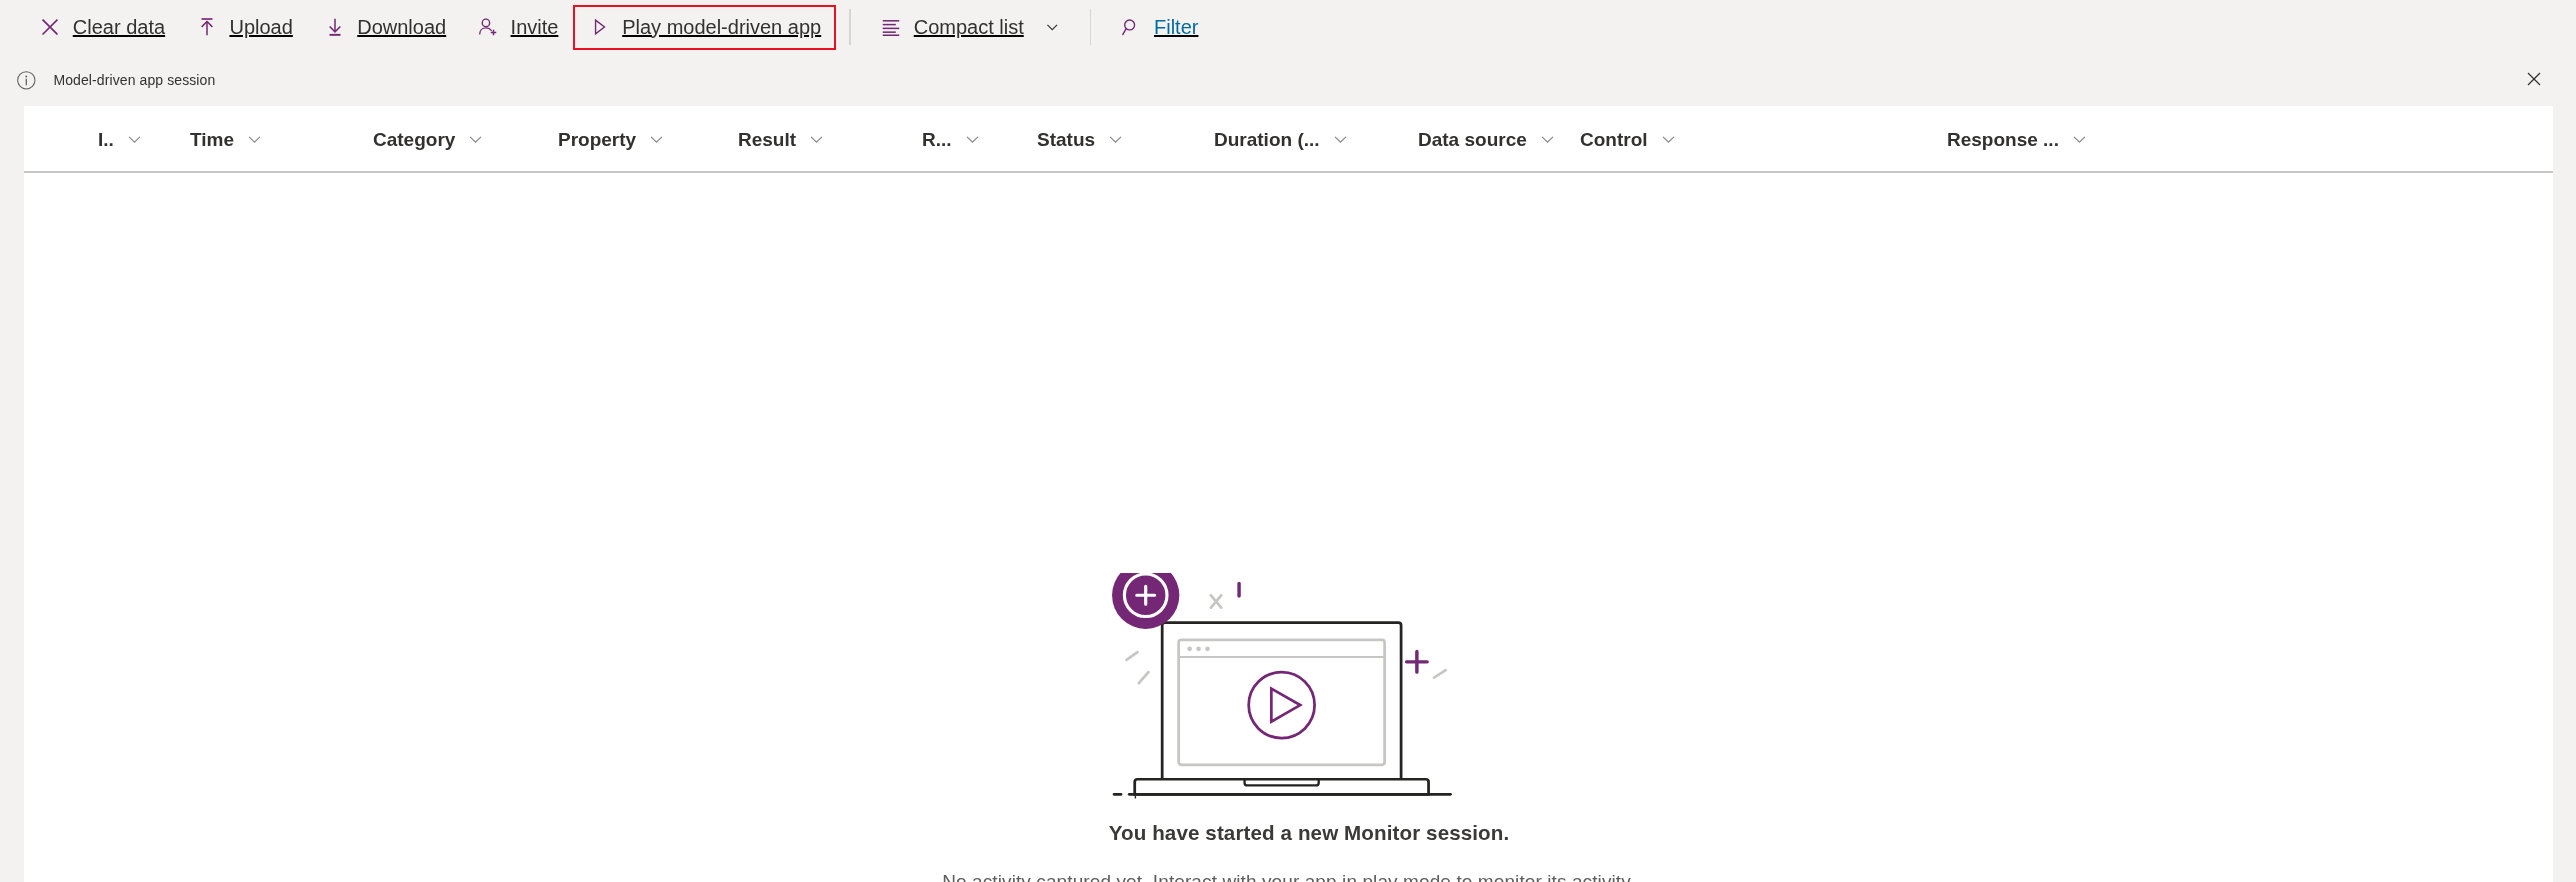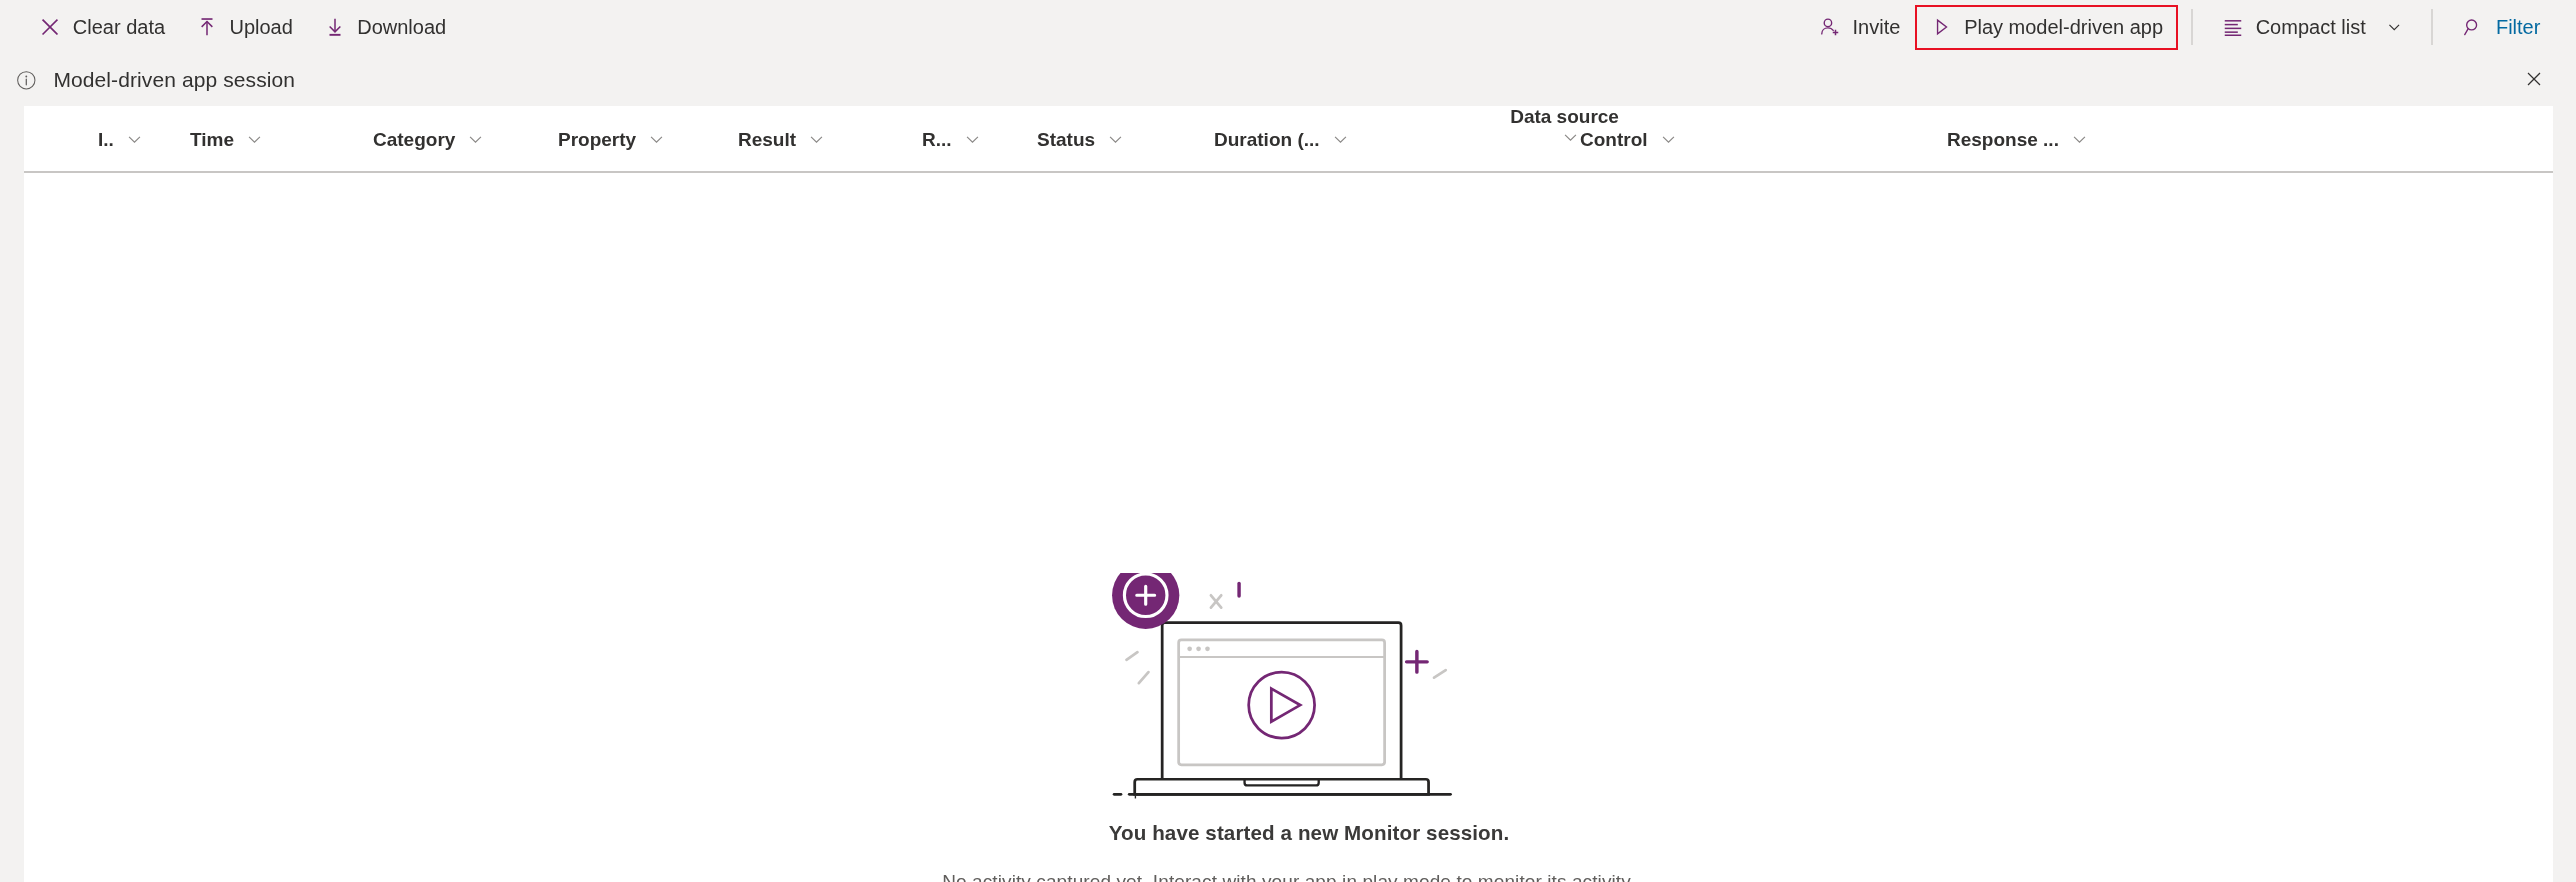--- a/index.html
+++ b/index.html
@@ -22,22 +22,22 @@
 
   
   .command-bar {
     position: absolute;
     left: 0; top: 0;
     width: 2576px;
     height: 54px;
     background: #f3f2f1;
     display: flex;
     align-items: center;
-    justify-content: space-between;
     padding: 0 20.6px 0 23.4px;
+    text-decoration: underline;
   }
 
   .cmd-group { display: flex; align-items: center; height: 100%; }
 
   .cmd-btn {
     display: flex;
     align-items: center;
     gap: 11px;
     height: 43px;
     padding: 0 15px;
@@ -79,21 +79,21 @@
     display: flex;
     align-items: center;
     padding: 0 0 0 15px;
   }
 
   .session-left { display: flex; align-items: center; gap: 15px; }
 
   .session-info-icon { width: 23.4px; height: 23.4px; display: inline-flex; align-items: center; justify-content: center; }
 
   .session-label {
-    font-size: 21px;
+    font-size: 14px;
     color: #323130;
     letter-spacing: 0.1px;
   }
 
   .session-close {
     position: absolute;
     right: 27.5px;
     top: 50%;
     transform: translateY(-50%);
     width: 30px; height: 30px;
@@ -359,21 +359,21 @@
 
       <div class="col-head" style="left:1190px;width:184px;">
         <span class="label">Duration (...</span>
         <span class="chev">
           <svg width="19" height="19" viewBox="0 0 28 28">
               <path d="M6 10 L14 18 L22 10" stroke="#8a8886" stroke-width="1.7" fill="none" stroke-linejoin="miter"></path>
             </svg>
         </span>
       </div>
 
-      <div class="col-head" style="left:1452px;width:184px;flex-direction:column;">
+      <div class="col-head" style="left:1394px;width:184px;">
         <span class="label">Data source</span>
         <span class="chev">
           <svg width="19" height="19" viewBox="0 0 28 28">
               <path d="M6 10 L14 18 L22 10" stroke="#8a8886" stroke-width="1.7" fill="none" stroke-linejoin="miter"></path>
             </svg>
         </span>
       </div>
 
       <div class="col-head" style="left:1556px;width:184px;">
         <span class="label">Control</span>

